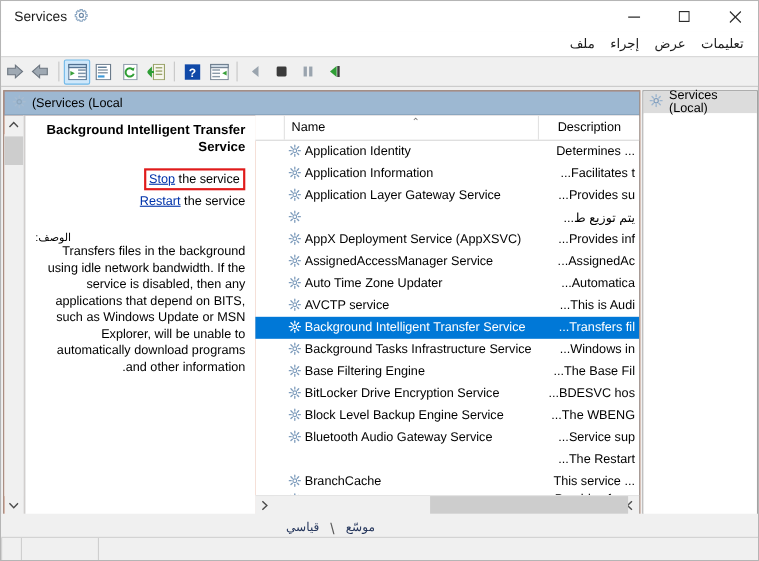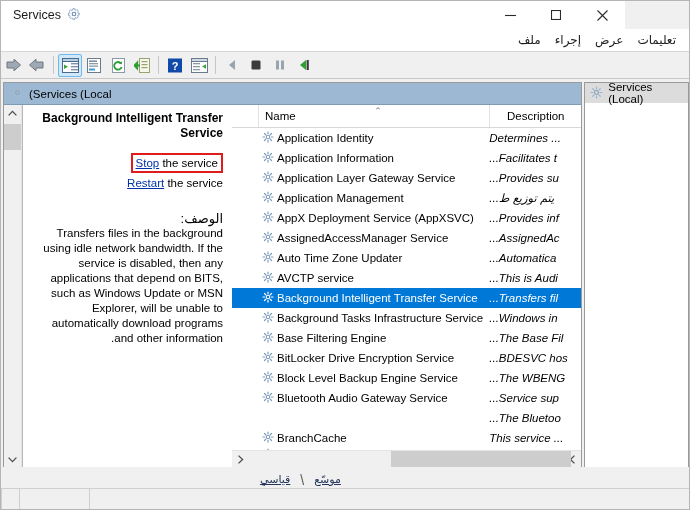--- a/index.html
+++ b/index.html
@@ -7,21 +7,21 @@
     width:690px;height:510px;overflow:hidden;
     background:#ffffff;
     font-family:"Liberation Sans","DejaVu Sans",sans-serif;
     font-size:12px;color:#000;
     -webkit-font-smoothing:none;
   }
   .app{position:relative;width:690px;height:510px;box-sizing:border-box;
        border:1px solid #b5b5b5;background:#f0f0f0;overflow:hidden;}
 
   
-  .titlebar{position:absolute;left:0;top:0;width:624px;height:28px;background:#ffffff;
+  .titlebar{position:absolute;left:0;top:0;width:690px;height:28px;background:#ffffff;
             display:flex;align-items:center;}
   .win-btns{display:flex;flex-direction:row;height:28px;}
   .win-btn{width:46px;height:28px;display:flex;align-items:center;justify-content:center;
            font-size:13px;color:#2b2b2b;line-height:1;cursor:default;}
   .title-right{margin-right:auto;display:flex;align-items:center;gap:6px;
                padding-left:12px;direction:ltr;}
   .title-text{font-size:12.5px;color:#1b1b1b;}
   .gear{display:inline-block;}
 
   
@@ -61,41 +61,41 @@
   
   .detail-pane{width:210px;box-sizing:border-box;background:#fff;
                border-left:1px solid #b8b8b8;padding:6px 9px 6px 9px;overflow:hidden;
                order:2;}
   .detail-title{font-weight:bold;font-size:12px;text-align:right;direction:ltr;
                 line-height:15px;color:#000;margin-bottom:12px;}
   .link-row{text-align:right;direction:ltr;font-size:11.5px;line-height:16px;}
   .link-row a{color:#0033aa;text-decoration:underline;}
   .stop-box{display:inline-block;border:2px solid #e01b1b;padding:0px 3px;
             margin-bottom:2px;}
-  .desc-label{margin-top:20px;text-align:right;font-size:13px;}
+  .desc-label{margin-top:20px;text-align:left;font-size:10px;}
   .desc-body{text-align:right;font-size:11.5px;line-height:15px;direction:rtl;}
 
   .list-pane{flex:1;order:1;display:flex;flex-direction:column;min-width:0;background:#fff;}
   .lv-head{height:22px;background:#ffffff;border-bottom:1px solid #d8d8d8;
            display:flex;flex-direction:row;align-items:stretch;font-size:11.5px;}
   .lv-col{display:flex;align-items:center;justify-content:center;position:relative;
           border-left:1px solid #e2e2e2;box-sizing:border-box;}
   .lv-col.name{flex:1;justify-content:flex-end;padding-left:6px;padding-right:8px;}
   .lv-col.desc{width:92px;justify-content:center;}
   .lv-col.spacer{width:26px;border-left:none;}
   .sort-caret{position:absolute;left:50%;top:1px;font-size:9px;color:#7a7a7a;}
   .lv-rows{flex:1;overflow:hidden;position:relative;}
   .row{height:20px;display:flex;flex-direction:row;align-items:center;font-size:11.5px;
        box-sizing:border-box;}
   .row .c-name{flex:1;display:flex;flex-direction:row;align-items:center;
                justify-content:flex-end;gap:3px;padding-left:4px;padding-right:6px;
                overflow:hidden;white-space:nowrap;}
   .row .c-name .txt{direction:ltr;unicode-bidi:plaintext;}
-  .row .c-desc{width:92px;text-align:left;white-space:nowrap;overflow:hidden;
-               direction:ltr;unicode-bidi:plaintext;padding-right:4px;box-sizing:border-box;font-style:italic;}
+  .row .c-desc{width:92px;text-align:right;white-space:nowrap;overflow:hidden;
+               direction:ltr;unicode-bidi:plaintext;padding-right:4px;box-sizing:border-box;}
   .row .c-pad{width:26px;}
   .row.selected{background:#0078d7;color:#fff;}
   .row.partial{height:12px;overflow:hidden;align-items:flex-start;}
 
   
   .vscroll{width:17px;background:#f0f0f0;border-right:1px solid #e4e4e4;
            display:flex;flex-direction:column;align-items:center;order:3;}
   .vs-arrow{width:17px;height:17px;display:flex;align-items:center;justify-content:center;
             font-size:9px;color:#606060;}
   .vs-track{flex:1;width:17px;background:#f0f0f0;position:relative;}
@@ -107,21 +107,21 @@
   .hs-track{flex:1;height:17px;position:relative;background:#f0f0f0;}
   .hs-thumb{position:absolute;top:0;height:17px;background:#cdcdcd;}
 
   
   .tabstrip{position:absolute;left:0;top:466px;width:690px;height:21px;
             background:#f0f0f0;display:flex;flex-direction:row;align-items:flex-end;
             justify-content:flex-start;padding-right:0px;box-sizing:border-box;}
   .tabs-wrap{display:flex;flex-direction:row;align-items:flex-end;margin-right:auto;
              margin-left:250px;}
   .tab{font-size:11px;padding:1px 9px 2px 9px;color:#25365c;position:relative;
-       transform:skewX(0deg);text-decoration:underline;}
+       transform:skewX(0deg);}
   .tab-sep{font-size:14px;color:#5a5a5a;padding:0 1px;}
 
   
   .statusbar{position:absolute;left:0;top:487px;width:690px;height:21px;
              background:#f0f0f0;border-top:1px solid #d0d0d0;
              display:flex;flex-direction:row;align-items:stretch;}
   .sb-cell{border-left:1px solid #cfcfcf;box-sizing:border-box;}
   .sb-a{width:18px;}
   .sb-b{width:70px;}
   .sb-c{width:130px;}
@@ -338,21 +338,20 @@
                   <span><svg width="12" height="12" viewBox="0 0 16 16">
                       <circle cx="8" cy="8" r="2.3" fill="none" stroke="#7e9cbc" stroke-width="1.4"></circle>
                       <path d="M8 1.3v2.3M8 12.4v2.3M1.3 8h2.3M12.4 8h2.3M3.3 3.3l1.7 1.7M11 11l1.7 1.7M12.7 3.3L11 5M5 11l-1.7 1.7" stroke="#7e9cbc" stroke-width="1.6" stroke-linecap="round"></path>
                     </svg></span>
                 </div>
                 <div class="c-pad"></div>
               </div>
               <div class="row">
                 <div class="c-desc">يتم توزيع ط...</div>
                 <div class="c-name">
-                  <span class="txt">Application Management</span>
                   <span><svg width="12" height="12" viewBox="0 0 16 16">
                       <circle cx="8" cy="8" r="2.3" fill="none" stroke="#7e9cbc" stroke-width="1.4"></circle>
                       <path d="M8 1.3v2.3M8 12.4v2.3M1.3 8h2.3M12.4 8h2.3M3.3 3.3l1.7 1.7M11 11l1.7 1.7M12.7 3.3L11 5M5 11l-1.7 1.7" stroke="#7e9cbc" stroke-width="1.6" stroke-linecap="round"></path>
                     </svg></span>
                 </div>
                 <div class="c-pad"></div>
               </div>
               <div class="row">
                 <div class="c-desc">...Provides inf</div>
                 <div class="c-name">
@@ -457,21 +456,21 @@
                 <div class="c-name">
                   <span class="txt">Bluetooth Audio Gateway Service</span>
                   <span><svg width="12" height="12" viewBox="0 0 16 16">
                       <circle cx="8" cy="8" r="2.3" fill="none" stroke="#7e9cbc" stroke-width="1.4"></circle>
                       <path d="M8 1.3v2.3M8 12.4v2.3M1.3 8h2.3M12.4 8h2.3M3.3 3.3l1.7 1.7M11 11l1.7 1.7M12.7 3.3L11 5M5 11l-1.7 1.7" stroke="#7e9cbc" stroke-width="1.6" stroke-linecap="round"></path>
                     </svg></span>
                 </div>
                 <div class="c-pad"></div>
               </div>
               <div class="row">
-                <div class="c-desc">...The Bluetoo</div>
+                <div class="c-desc">...The Restart</div>
                 <div class="c-pad"></div>
               </div>
               <div class="row">
                 <div class="c-desc">This service ...</div>
                 <div class="c-name">
                   <span class="txt">BranchCache</span>
                   <span><svg width="12" height="12" viewBox="0 0 16 16">
                       <circle cx="8" cy="8" r="2.3" fill="none" stroke="#7e9cbc" stroke-width="1.4"></circle>
                       <path d="M8 1.3v2.3M8 12.4v2.3M1.3 8h2.3M12.4 8h2.3M3.3 3.3l1.7 1.7M11 11l1.7 1.7M12.7 3.3L11 5M5 11l-1.7 1.7" stroke="#7e9cbc" stroke-width="1.6" stroke-linecap="round"></path>
                     </svg></span>

